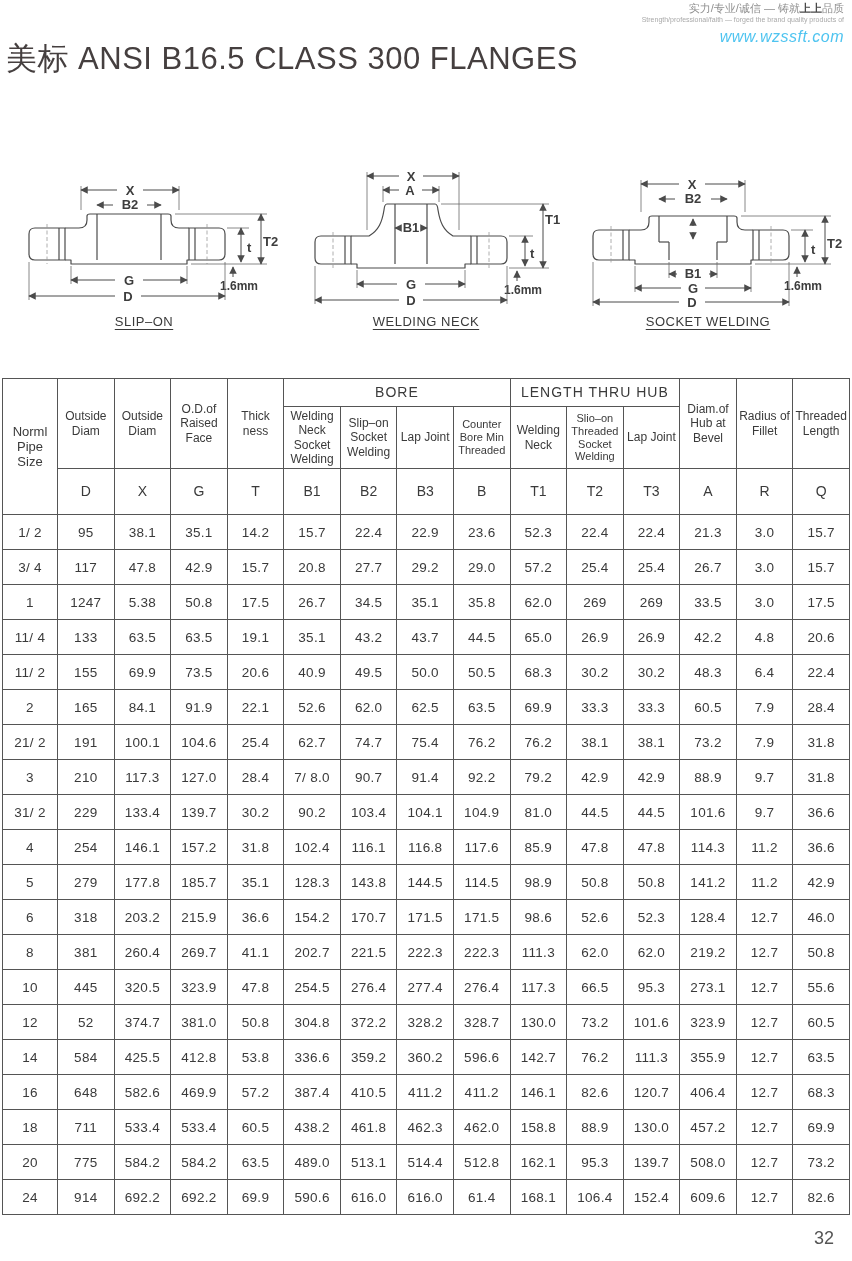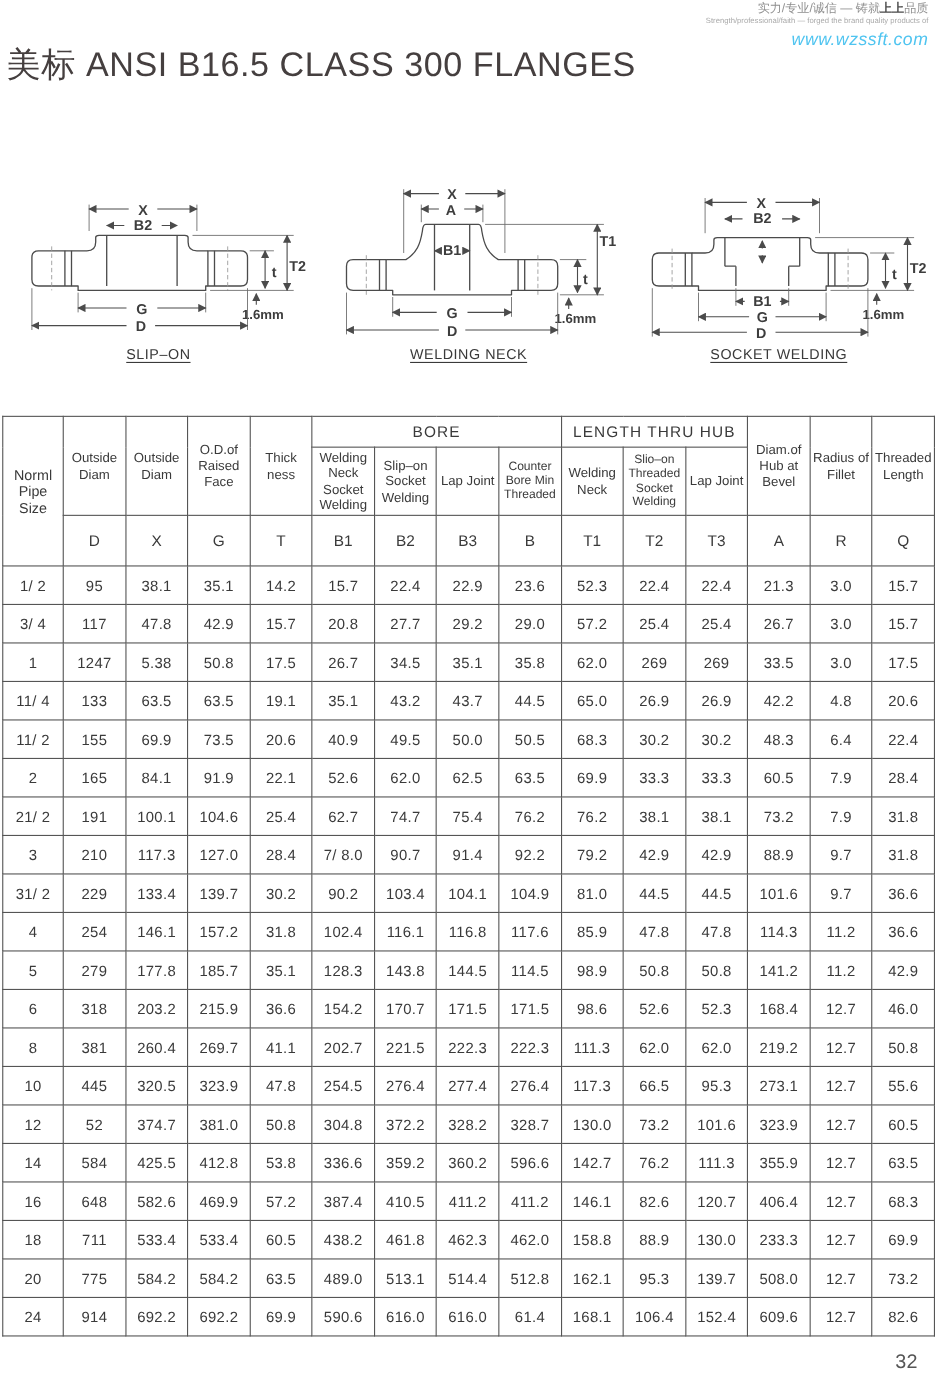--- a/index.html
+++ b/index.html
@@ -488,21 +488,21 @@
           <td>203.2</td>
           <td>215.9</td>
           <td>36.6</td>
           <td>154.2</td>
           <td>170.7</td>
           <td>171.5</td>
           <td>171.5</td>
           <td>98.6</td>
           <td>52.6</td>
           <td>52.3</td>
-          <td>168.4</td>
+          <td>128.4</td>
           <td>12.7</td>
           <td>46.0</td>
         </tr>
         <tr>
           <td>8</td>
           <td>381</td>
           <td>260.4</td>
           <td>269.7</td>
           <td>41.1</td>
           <td>202.7</td>
@@ -590,21 +590,21 @@
           <td>533.4</td>
           <td>533.4</td>
           <td>60.5</td>
           <td>438.2</td>
           <td>461.8</td>
           <td>462.3</td>
           <td>462.0</td>
           <td>158.8</td>
           <td>88.9</td>
           <td>130.0</td>
-          <td>233.3</td>
+          <td>457.2</td>
           <td>12.7</td>
           <td>69.9</td>
         </tr>
         <tr>
           <td>20</td>
           <td>775</td>
           <td>584.2</td>
           <td>584.2</td>
           <td>63.5</td>
           <td>489.0</td>

